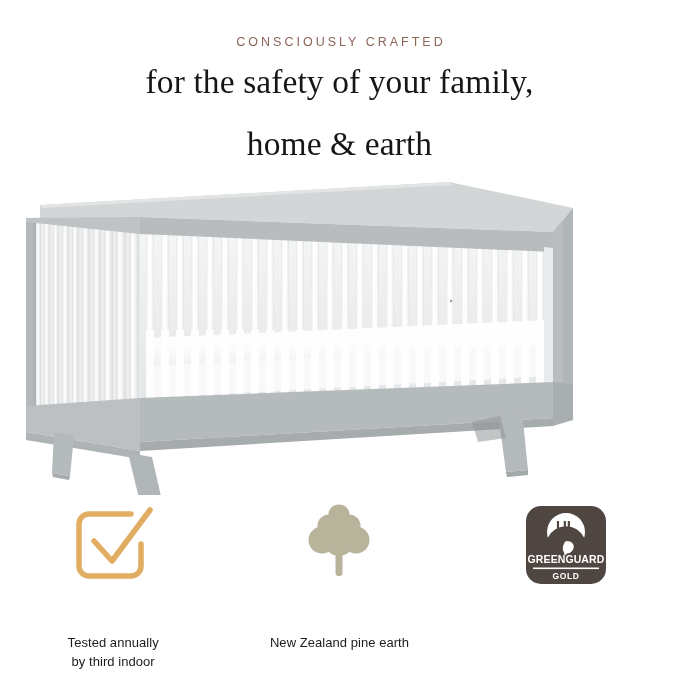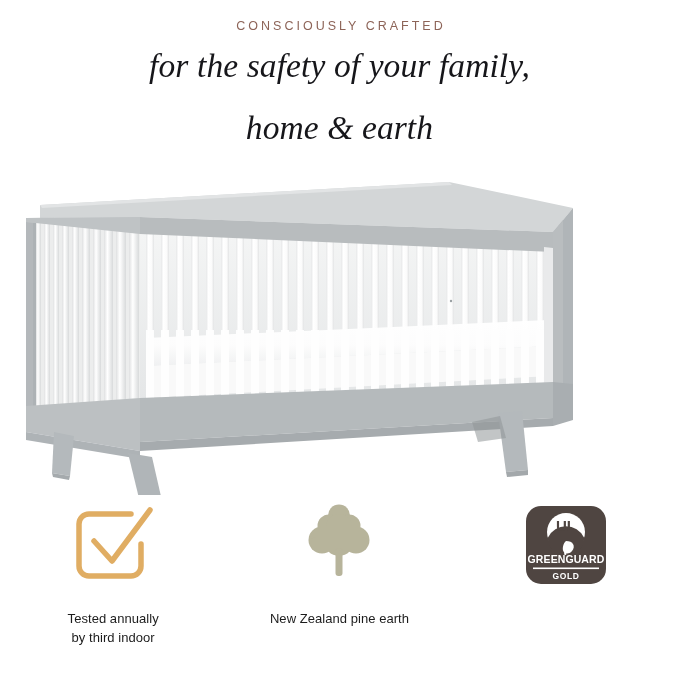--- a/index.html
+++ b/index.html
@@ -19,21 +19,21 @@
   #page {
     position: relative;
     width: 679px;
     height: 679px;
     background: #ffffff;
   }
 
   
   .header {
     position: absolute;
-    top: 20px;
+    top: 36px;
     left: 0;
     width: 679px;
     text-align: center;
   }
   .eyebrow {
     font-family: "Liberation Sans", sans-serif;
     font-size: 12.5px;
     letter-spacing: 3.0px;
     color: #8d6458;
     font-weight: 400;
@@ -41,21 +41,20 @@
     line-height: 1;
   }
   .headline {
     margin-top: 15px;
     font-family: "Liberation Serif", serif;
     font-size: 33.5px;
     line-height: 36px;
     color: #16161a;
     font-weight: 400;
     letter-spacing: 0.1px;
-    font-style: italic;
   }
   .headline .l2 { display: block; margin-top: 26px; }
 
   
   .crib-wrap {
     position: absolute;
     left: 0;
     top: 170px;
     width: 679px;
     height: 325px;
@@ -69,20 +68,21 @@
     left: 0;
     width: 679px;
     display: flex;
     align-items: flex-start;
   }
   .feature {
     flex: 1 1 0;
     display: flex;
     flex-direction: column;
     align-items: center;
+    gap: 24px;
   }
   .feature-icon {
     height: 92px;
     display: flex;
     align-items: center;
     justify-content: center;
   }
   .feature-icon svg { display: block; }
   .feature-caption {
     margin-top: 20px;

